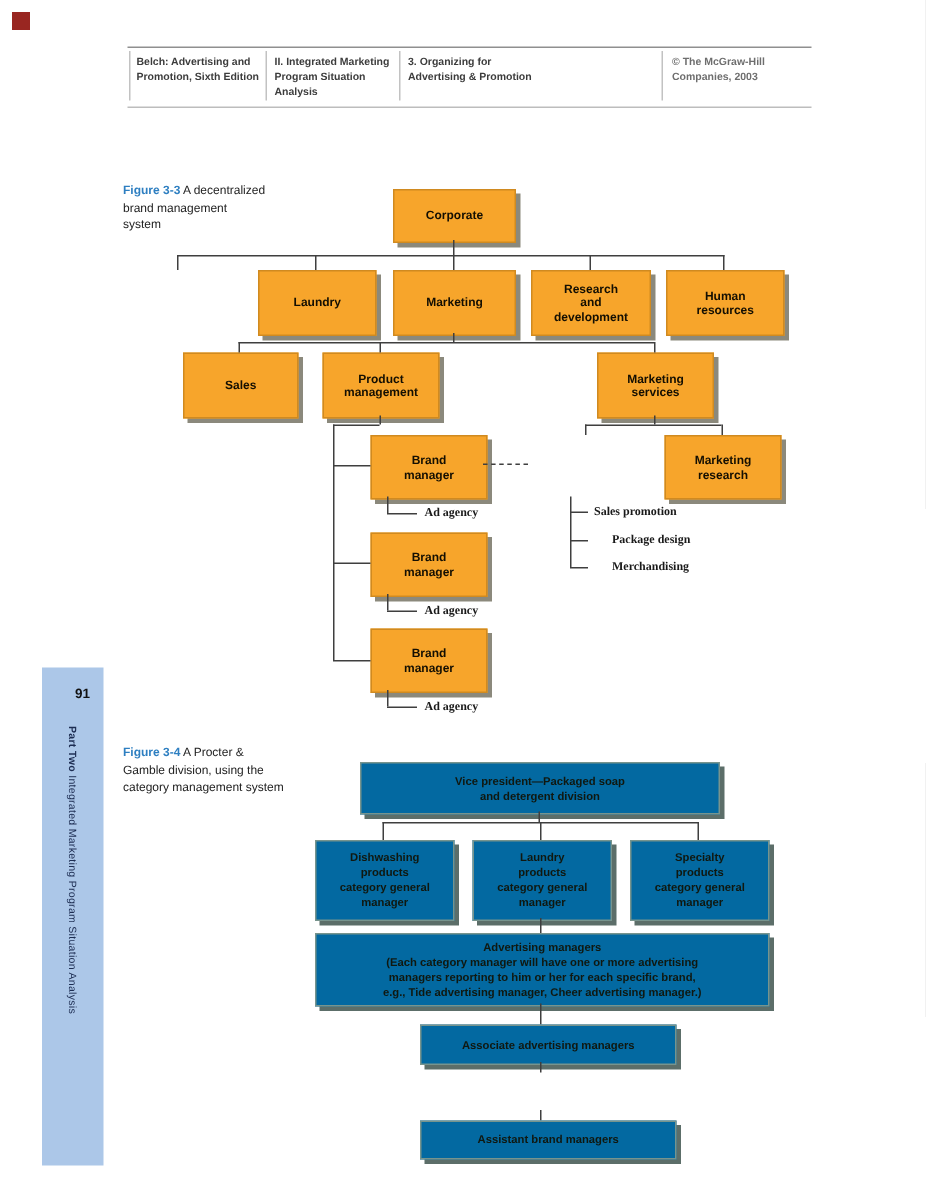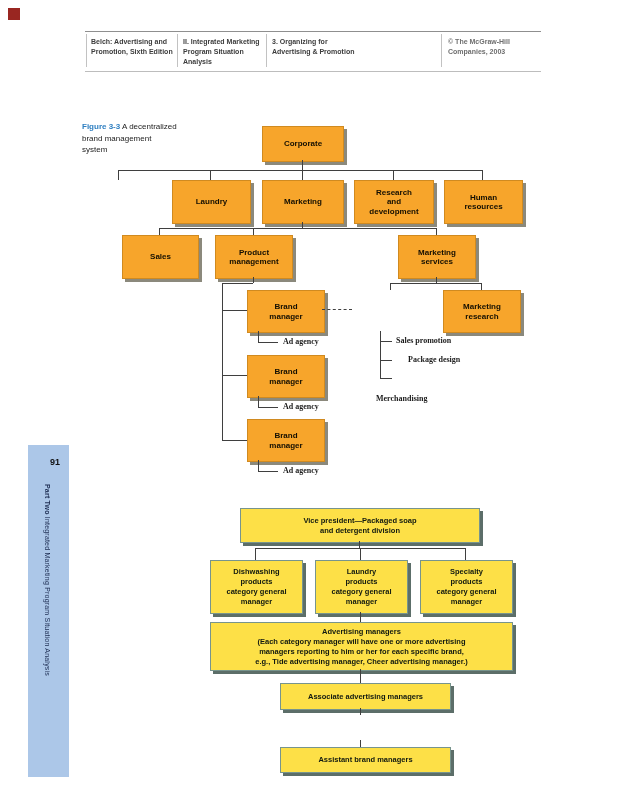--- a/index.html
+++ b/index.html
@@ -11,21 +11,21 @@
   .rule{position:absolute;background:#8f8f8f;}
   .vdiv{position:absolute;width:1px;background:#c2c2c2;}
   .corner-sq{position:absolute;left:8px;top:8px;width:12px;height:12px;background:#992621;}
   
   .caption{position:absolute;font-size:8px;line-height:11.5px;color:#222;}
   .fig-label{color:#2e7fc1;font-weight:bold;}
   
   .org-box{position:absolute;background:#f7a52b;border:1px solid #d08a20;
            box-shadow:3px 3px 0 #8b897c;display:flex;align-items:center;justify-content:center;}
   .org-box span{font-size:8px;font-weight:bold;color:#140f02;text-align:center;white-space:pre-line;line-height:9.5px;}
-  .teal-box{position:absolute;background:#fde047;border:1px solid #77948d;
+  .teal-box{position:absolute;background:#0369a1;border:1px solid #77948d;
             box-shadow:3px 3px 0 #5c6e69;display:flex;align-items:center;justify-content:center;}
   .teal-box span{font-size:7.5px;font-weight:bold;color:#101810;text-align:center;white-space:pre-line;line-height:10px;}
   
   .hl{position:absolute;height:1px;background:#3f3f3f;}
   .vl{position:absolute;width:1px;background:#3f3f3f;}
   .dash{position:absolute;height:0;border-top:1.5px dashed #3f3f3f;}
   .leaf-label{position:absolute;font-size:8px;font-weight:bold;color:#1a1a1a;white-space:nowrap;font-family:Liberation Serif, serif;}
   
   .sidebar{position:absolute;left:28px;top:445px;width:41px;height:332px;background:#acc7e8;}
   .page-num{position:absolute;left:30px;top:457px;width:30px;text-align:right;
@@ -137,34 +137,37 @@
   <div class="hl" style="left:390px;top:283px;width:91px;"></div>
   <div class="vl" style="left:390px;top:283px;height:7px;"></div>
   <div class="vl" style="left:481px;top:283px;height:7px;"></div>
 
   <div class="vl" style="left:380px;top:331px;height:47px;"></div>
   <div class="hl" style="left:380px;top:341px;width:12px;"></div>
   <div class="hl" style="left:380px;top:360px;width:12px;"></div>
   <div class="hl" style="left:380px;top:378px;width:12px;"></div>
   <div class="leaf-label" style="left:396px;top:336px;">Sales promotion</div>
   <div class="leaf-label" style="left:408px;top:355px;">Package design</div>
-  <div class="leaf-label" style="left:376px;top:373px;margin-top:21px;">Merchandising</div>
+  <div class="leaf-label" style="left:408px;top:373px;">Merchandising</div>
 
   <div class="vl" style="left:258px;top:331px;height:11px;"></div>
   <div class="hl" style="left:258px;top:342px;width:20px;"></div>
   <div class="leaf-label" style="left:283px;top:337px;">Ad agency</div>
 
   <div class="vl" style="left:258px;top:396px;height:11px;"></div>
   <div class="hl" style="left:258px;top:407px;width:20px;"></div>
   <div class="leaf-label" style="left:283px;top:402px;">Ad agency</div>
 
   <div class="vl" style="left:258px;top:460px;height:11px;"></div>
   <div class="hl" style="left:258px;top:471px;width:20px;"></div>
   <div class="leaf-label" style="left:283px;top:466px;">Ad agency</div>
 
+  <div class="caption" style="left:82px;top:496px;width:108px;">
+    <span class="fig-label">Figure 3-4</span><span> A Procter &amp; Gamble division, using the category management system</span>
+  </div>
 
   <div class="teal-box" style="left:240px;top:508px;width:238px;height:33px;">
       <span>Vice president—Packaged soap
 and detergent division</span>
     </div>
 
   <div class="vl" style="left:359px;top:541px;height:7px;"></div>
   <div class="hl" style="left:255px;top:548px;width:211px;"></div>
   <div class="vl" style="left:255px;top:548px;height:12px;"></div>
   <div class="vl" style="left:360px;top:548px;height:12px;"></div>

